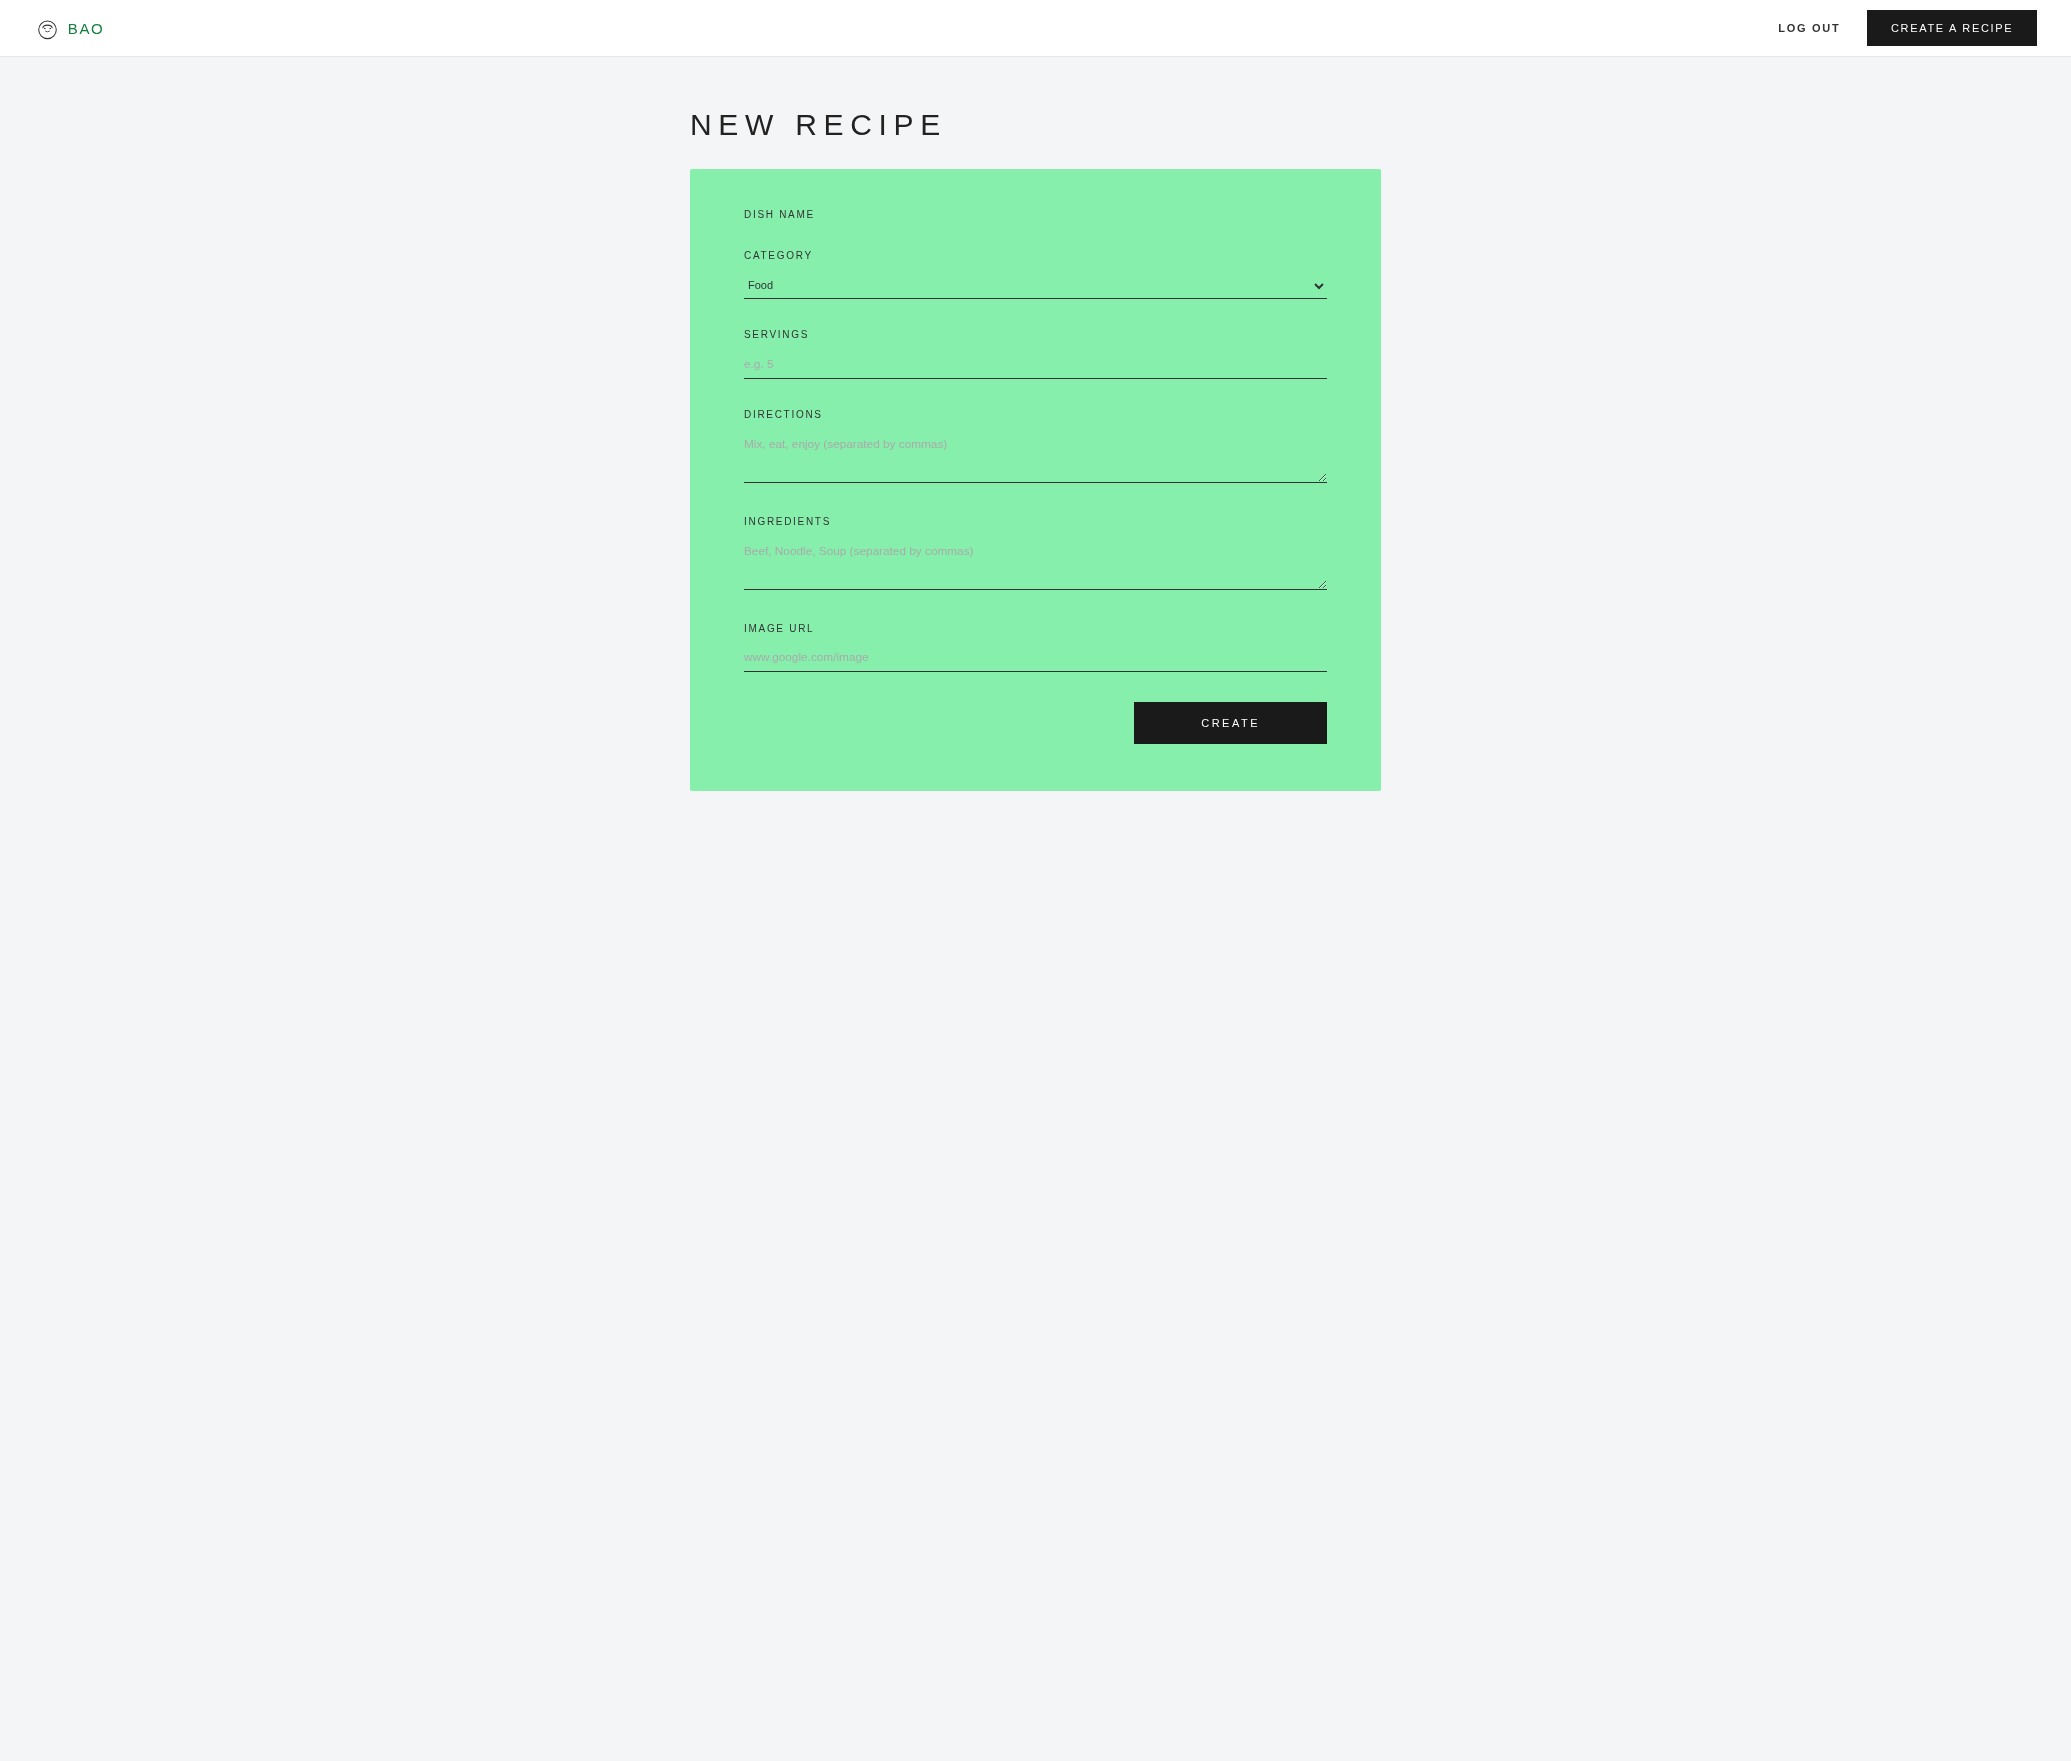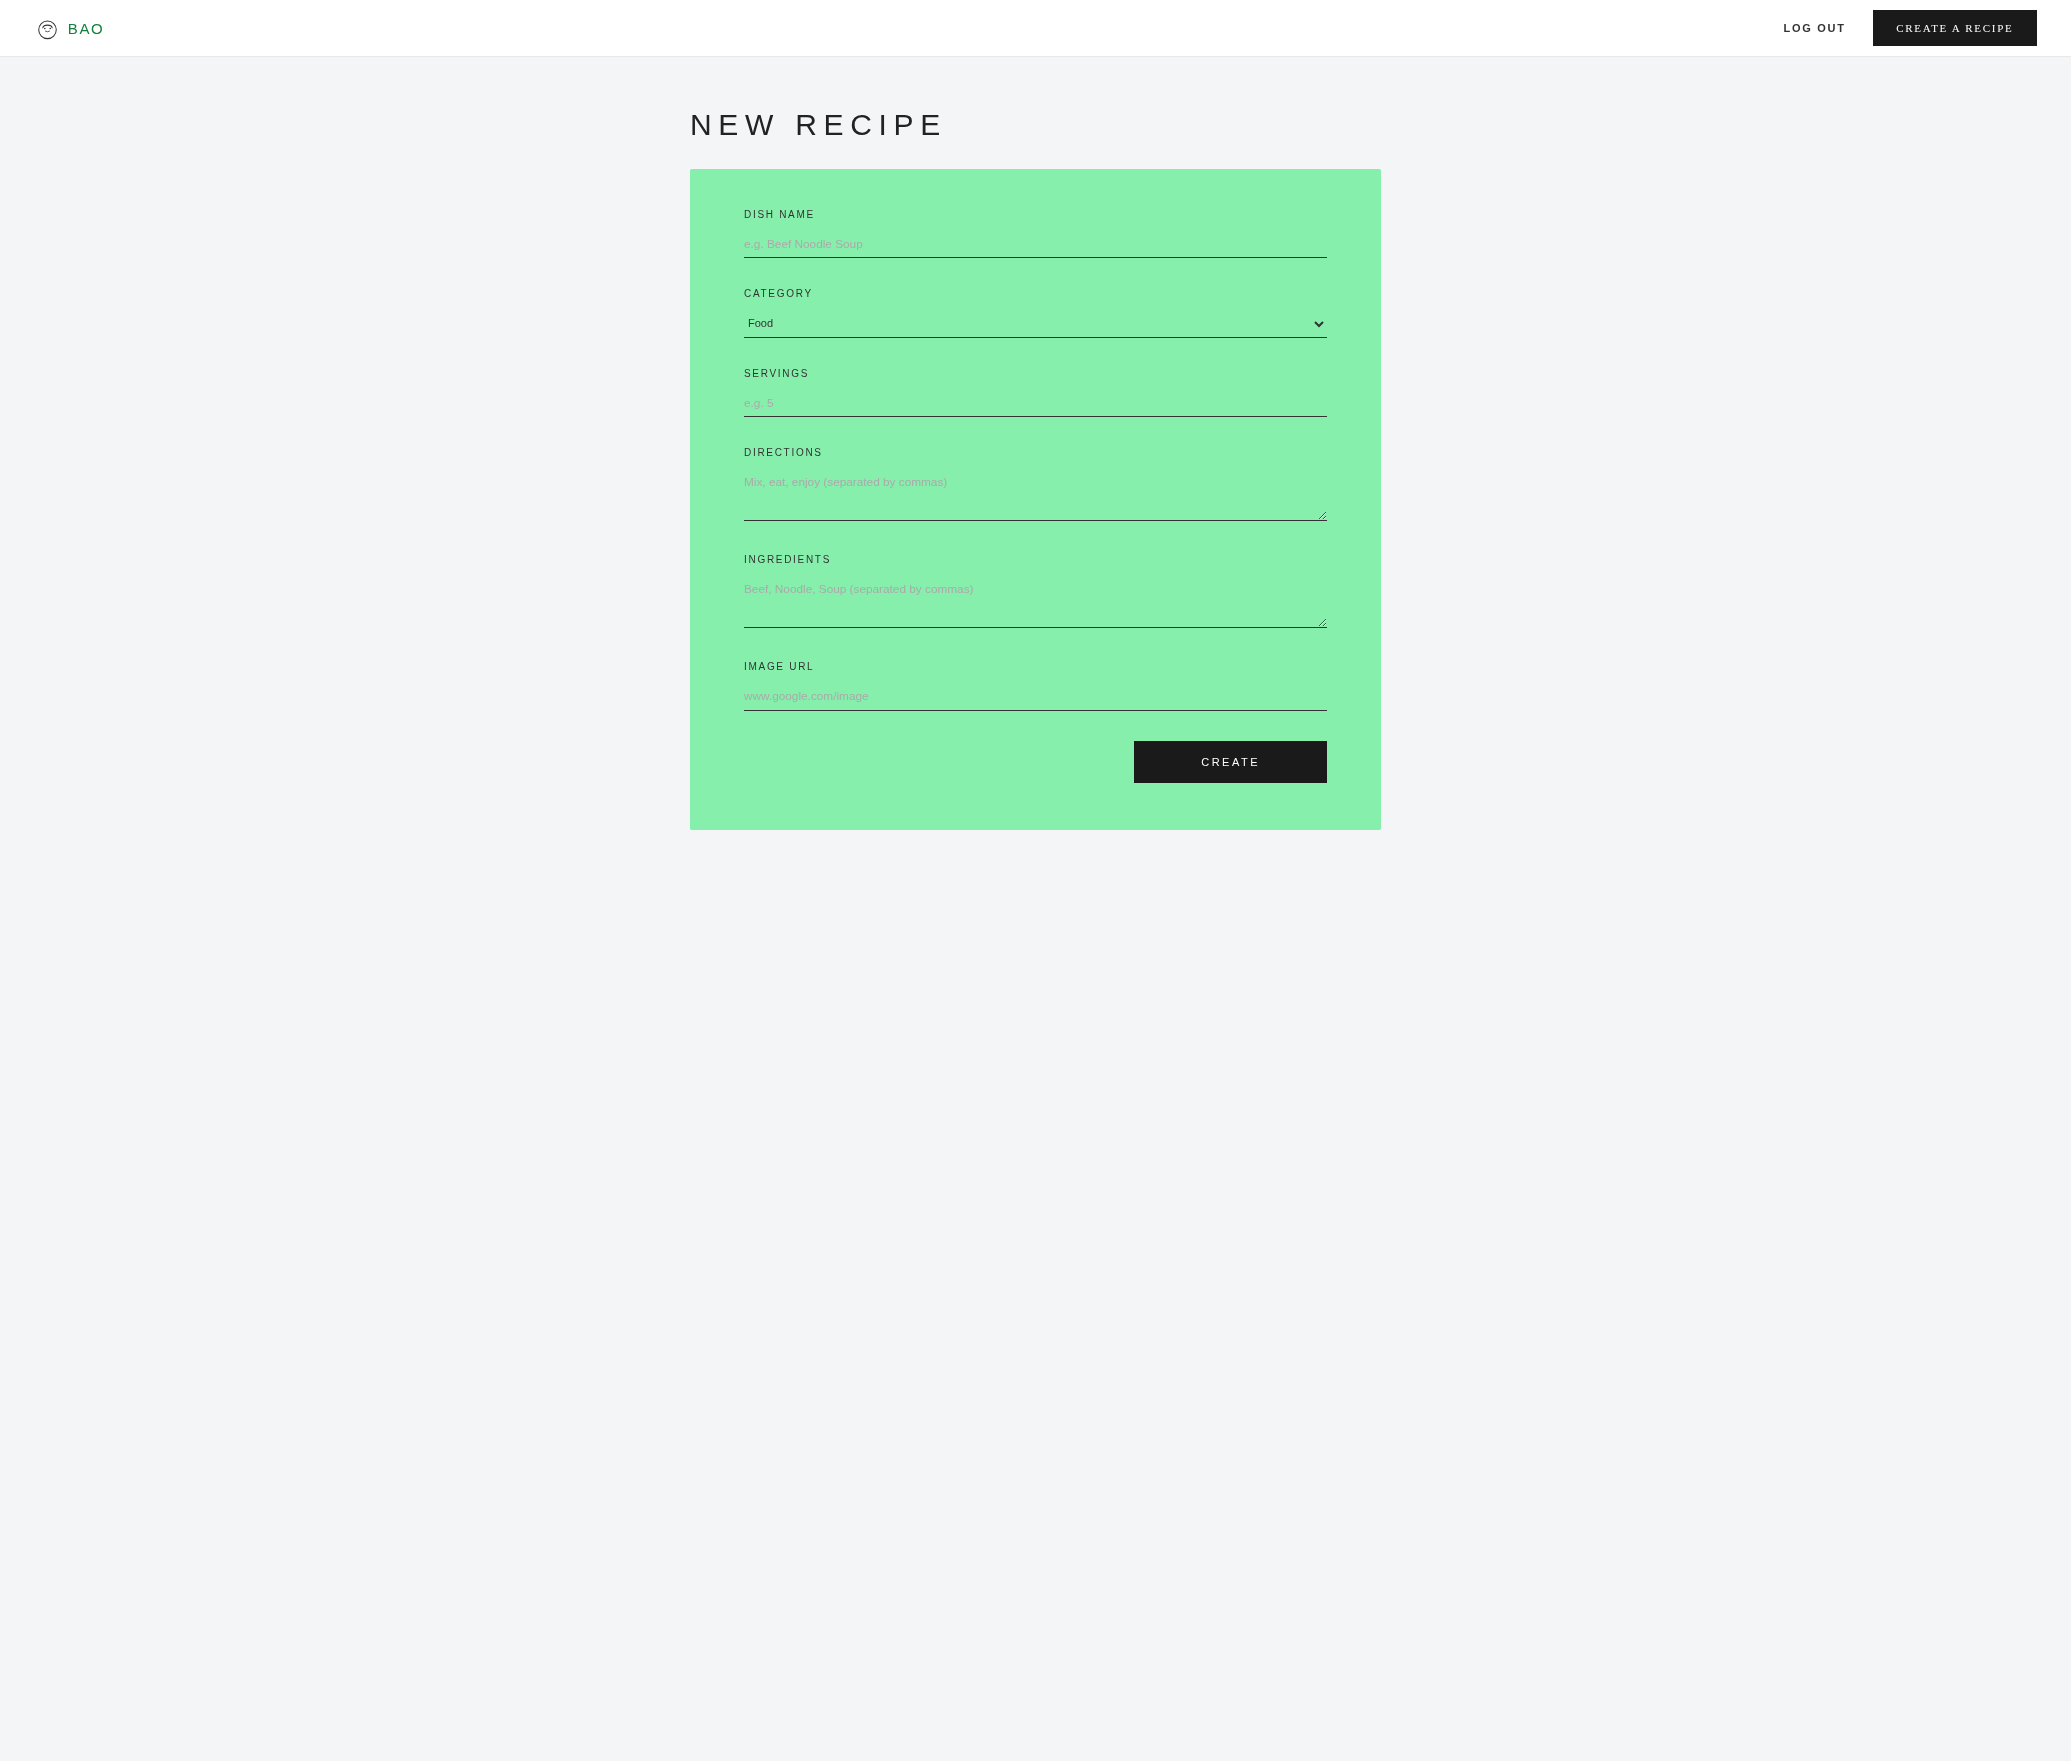--- a/index.html
+++ b/index.html
@@ -58,21 +58,20 @@
     .create-recipe-btn {
       background-color: #1a1a1a;
       color: #ffffff;
       border: none;
       padding: 11.8px 23.6px;
       font-size: 11px;
       letter-spacing: 1.7px;
       font-weight: 500;
       cursor: pointer;
       text-transform: uppercase;
-      font-family: Liberation Serif, serif;
     }
 
     
     .main-content {
       max-width: 759px;
       margin: 0 auto;
       padding: 51px 34px;
     }
 
     .page-title {
@@ -195,21 +194,20 @@
 </nav>
 
 <main class="main-content">
   <h1 class="page-title">NEW RECIPE</h1>
 
   <div class="form-card">
     <form>
 
       <div class="form-group">
         <label class="form-label">DISH NAME</label>
-        <input type="text" class="form-input" placeholder="e.g. Beef Noodle Soup" style="">
       </div>
 
       <div class="form-group">
         <label class="form-label">CATEGORY</label>
         <select class="form-select">
           <option>Food</option>
           <option>Drink</option>
           <option>Dessert</option>
           <option>Snack</option>
         </select>

